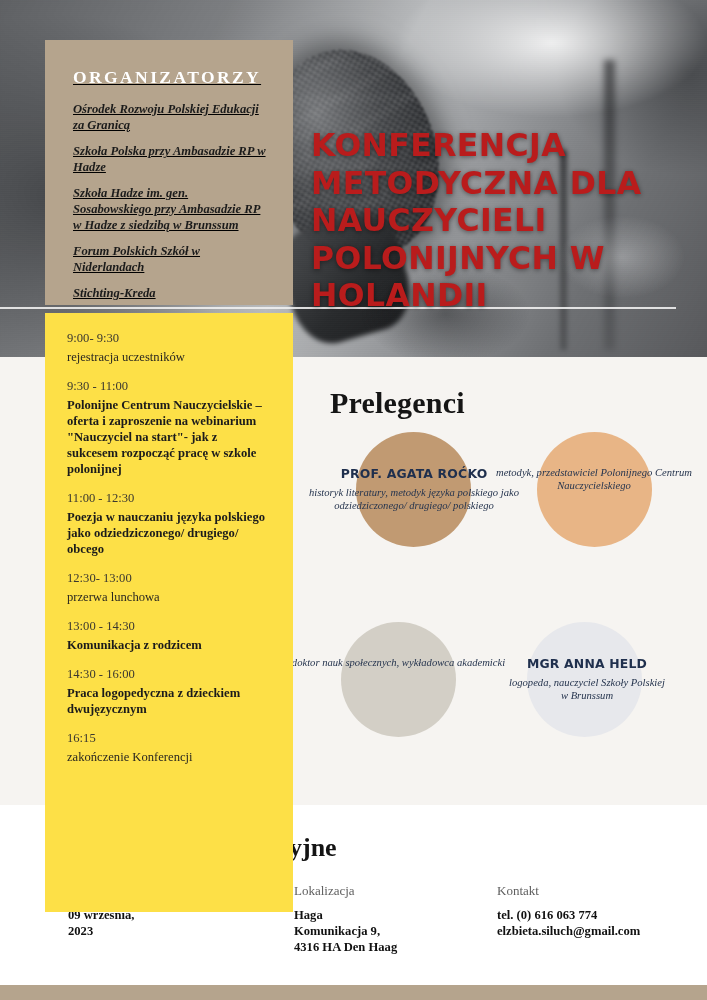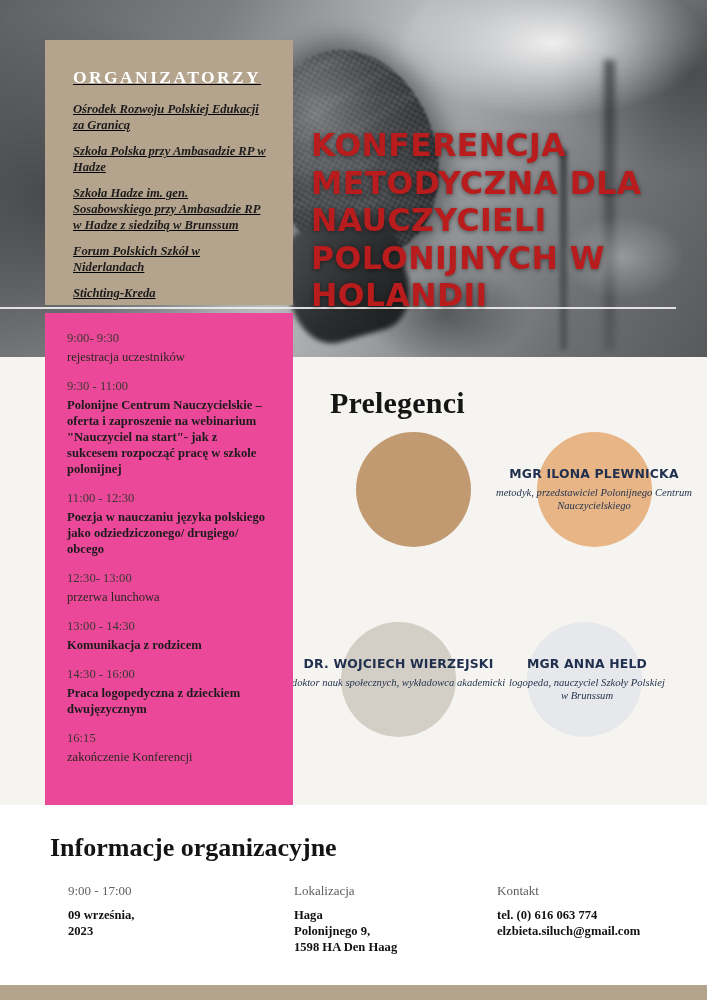--- a/index.html
+++ b/index.html
@@ -102,22 +102,22 @@
   .org-item{
     color:#1b1b1b;
     font-family:"Liberation Serif", serif;
     font-style:italic;font-weight:bold;
     font-size:12.6px;line-height:15.6px;
     margin:0 0 11px 0;
   }
 
   
   .sched-box{
-    position:absolute;left:45px;top:313px;width:248px;height:492px;
-    background:#ec4899;z-index:5;
+    position:absolute;left:45px;top:313px;width:248px;height:599px;
+    background:#fde047;z-index:5;
     box-sizing:border-box;padding:17px 22px 0 22px;
   }
   .sched-time{
     color:#3a3730;
     font-family:"Liberation Serif", serif;
     font-size:12.6px;line-height:16px;margin:0 0 3px 0;
   }
   .sched-desc{
     color:#2a2720;
     font-family:"Liberation Serif", serif;
@@ -224,47 +224,49 @@
     <p class="sched-desc">zakończenie Konferencji</p>
   </div>
 
   <h2 class="spk-heading">Prelegenci</h2>
 
   <div class="circle" style="left: 356px; top: 432px; width: 115px; height: 115px; background: rgb(193, 154, 114);"></div>
   <div class="circle" style="left: 537px; top: 432px; width: 115px; height: 115px; background: rgb(232, 181, 134);"></div>
   <div class="circle" style="left: 341px; top: 622px; width: 115px; height: 115px; background: rgb(211, 207, 198);"></div>
   <div class="circle" style="left: 527px; top: 622px; width: 115px; height: 115px; background: rgb(231, 232, 236);"></div>
 
+  <div class="spk" style="left:300px;top:466px;width:228px;">
+    <p class="spk-name">PROF. AGATA ROĆKO</p>
+    <p class="spk-desc">historyk literatury, metodyk języka polskiego jako odziedziczonego/ drugiego/ polskiego</p>
+  </div>
   <div class="spk" style="left:491px;top:466px;width:206px;">
-    <p class="spk-name">MGR ILONA PLEWNICKA</p>
     <p class="spk-desc">metodyk, przedstawiciel Polonijnego Centrum Nauczycielskiego</p>
   </div>
   <div class="spk" style="left:286px;top:656px;width:225px;">
-    <p class="spk-name">DR. WOJCIECH WIERZEJSKI</p>
     <p class="spk-desc">doktor nauk społecznych, wykładowca akademicki</p>
   </div>
   <div class="spk" style="left:505px;top:656px;width:164px;">
     <p class="spk-name">MGR ANNA HELD</p>
     <p class="spk-desc">logopeda, nauczyciel Szkoły Polskiej w Brunssum</p>
   </div>
 
   <div class="footer">
     <h2 class="footer-title">Informacje organizacyjne</h2>
 
     <div class="fcol" style="left:68px;">
       <p class="fcol-label">9:00 - 17:00</p>
       <p class="fcol-val">09 września,</p>
       <p class="fcol-val">2023</p>
     </div>
 
     <div class="fcol" style="left:294px;">
       <p class="fcol-label">Lokalizacja</p>
       <p class="fcol-val">Haga</p>
-      <p class="fcol-val">Polonijnego 9,</p>
-      <p class="fcol-val">1598 HA Den Haag</p>
+      <p class="fcol-val">Komunikacja 9,</p>
+      <p class="fcol-val">4316 HA Den Haag</p>
     </div>
 
     <div class="fcol" style="left:497px;">
       <p class="fcol-label">Kontakt</p>
       <p class="fcol-val">tel. (0) 616 063 774</p>
       <p class="fcol-val">elzbieta.siluch@gmail.com</p>
     </div>
   </div>
 
   <div class="bottom-bar"></div>

